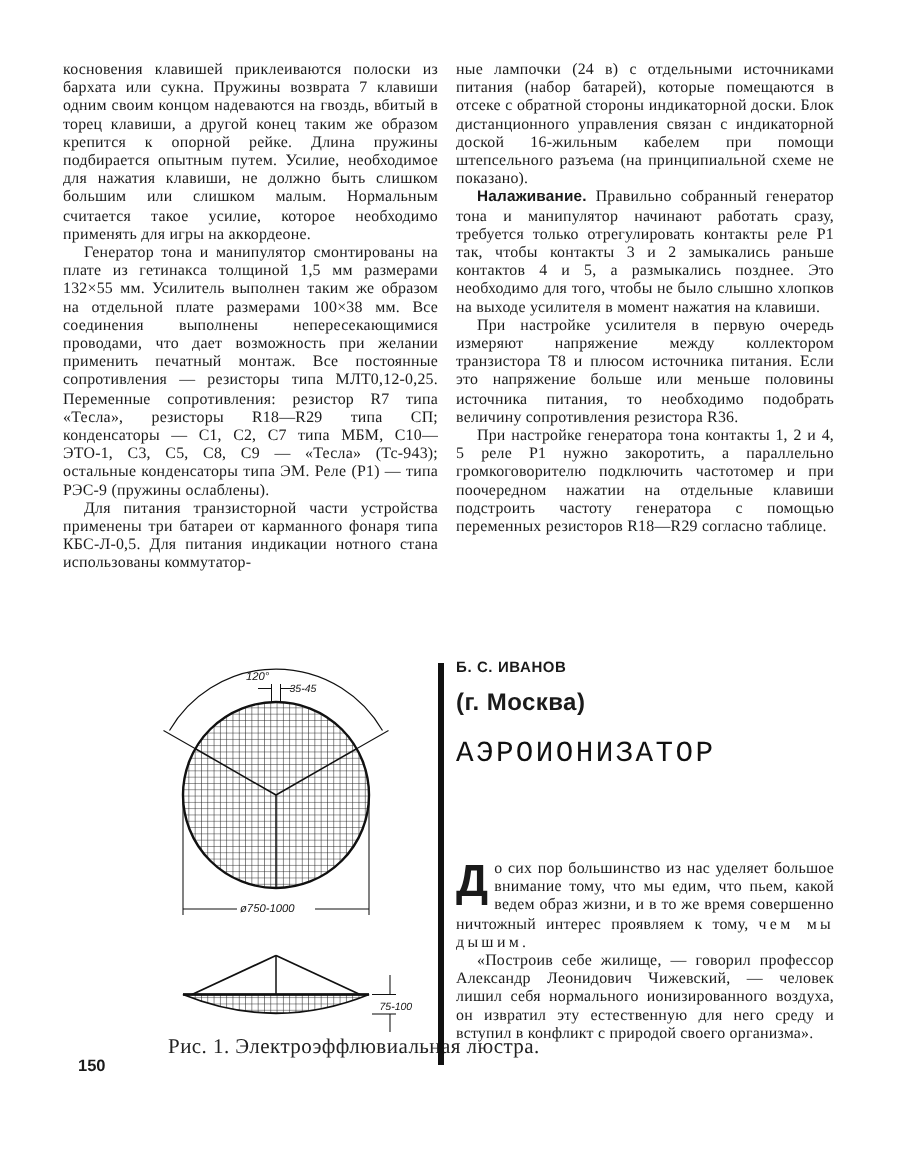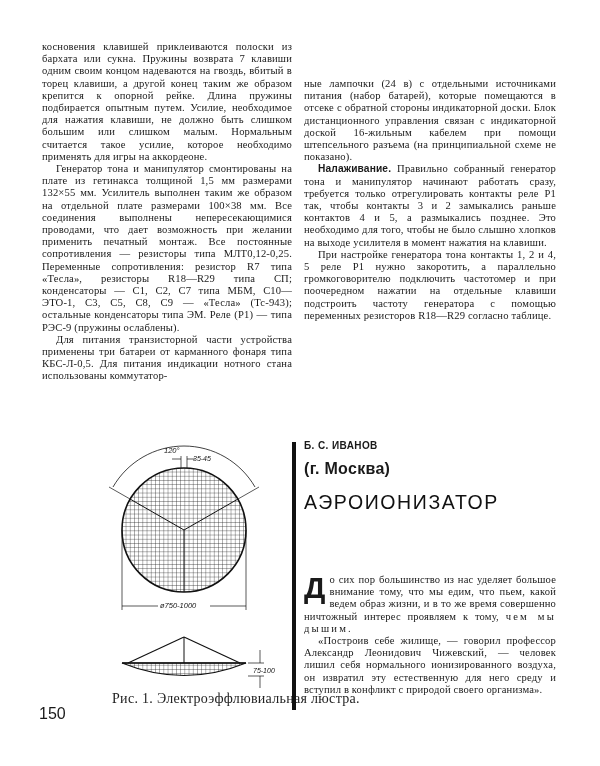--- a/index.html
+++ b/index.html
@@ -8,62 +8,63 @@
     font-family: "Liberation Serif", "DejaVu Serif", serif; color: #1a1a1a;
   }
   .col {
     position: absolute; font-size: 10.6px; line-height: 12.2px; text-align: justify;
     letter-spacing: 0.15px;
   }
   .col p { margin: 0; text-indent: 14px; }
   .col p.noindent { text-indent: 0; }
   .col .b { font-weight: bold; font-family: "Liberation Sans", sans-serif; font-size: 10.2px; }
   #col-left { left: 42px; top: 41px; width: 250px; }
-  #col-right { left: 304px; top: 41px; width: 252px; margin-top: 37px; }
+  #col-right { left: 304px; top: 41px; width: 252px; }
 
   #divider { position: absolute; left: 292px; top: 442px; width: 4px; height: 268px; background: #111; }
 
   #figure { position: absolute; left: 92px; top: 438px; width: 198px; height: 280px; text-align: right; }
   #figure svg { position: absolute; left: 0; top: 0; }
   #fig-caption {
     position: absolute; left: 112px; top: 691px; font-size: 14px; letter-spacing: 0.3px;
     font-family: "Liberation Serif", serif; color: #222; white-space: nowrap;
   }
 
   #author { position: absolute; left: 304px; top: 440px; font-family: "Liberation Sans", sans-serif;
     font-weight: bold; font-size: 10px; letter-spacing: 0.4px; }
   #city { position: absolute; left: 304px; top: 460px; font-family: "Liberation Sans", sans-serif;
     font-size: 16px; font-weight: bold; letter-spacing: 0.3px; }
-  #title { position: absolute; left: 304px; top: 488px; font-family: Liberation Sans, sans-serif;
+  #title { position: absolute; left: 304px; top: 488px; font-family: Liberation Mono, monospace;
     font-size: 19.5px; line-height: 29px; letter-spacing: 1.6px; color: #111; }
   #title div { white-space: nowrap; }
 
   #article { position: absolute; left: 304px; top: 574px; width: 252px;
     font-size: 10.6px; line-height: 12.2px; text-align: justify; letter-spacing: 0.15px; }
   #article p { margin: 0; text-indent: 14px; }
   #article p.first { text-indent: 0; }
   .dropcap { float: left; font-family: "Liberation Sans", sans-serif; font-weight: bold;
     font-size: 30px; line-height: 24px; margin: 2px 4px 0 0; }
   .spaced { letter-spacing: 2.2px; }
 
-  #page-number { position: absolute; left: 39px; top: 705px; font-family: "Liberation Sans", sans-serif;
-    font-weight: normal; font-size: 16px; }
+  #page-number { position: absolute; left: 52px; top: 705px; font-family: "Liberation Sans", sans-serif;
+    font-weight: bold; font-size: 11px; }
 </style>
 </head>
 <body>
 
 <div id="col-left" class="col">
   <p class="noindent">косновения клавишей приклеиваются полоски из бархата или сукна. Пружины возврата 7 клавиши одним своим концом надеваются на гвоздь, вбитый в торец клавиши, а другой конец таким же образом крепится к опорной рейке. Длина пружины подбирается опытным путем. Усилие, необходимое для нажатия клавиши, не должно быть слишком большим или слишком малым. Нормальным считается такое усилие, которое необходимо применять для игры на аккордеоне.</p>
   <p>Генератор тона и манипулятор смонтированы на плате из гетинакса толщиной 1,5 мм размерами 132×55 мм. Усилитель выполнен таким же образом на отдельной плате размерами 100×38 мм. Все соединения выполнены непересекающимися проводами, что дает возможность при желании применить печатный монтаж. Все постоянные сопротивления — резисторы типа МЛТ0,12-0,25. Переменные сопротивления: резистор R7 типа «Тесла», резисторы R18—R29 типа СП; конденсаторы — C1, C2, C7 типа МБМ, C10—ЭТО-1, C3, C5, C8, C9 — «Тесла» (Тс-943); остальные конденсаторы типа ЭМ. Реле (P1) — типа РЭС-9 (пружины ослаблены).</p>
   <p>Для питания транзисторной части устройства применены три батареи от карманного фонаря типа КБС-Л-0,5. Для питания индикации нотного стана использованы коммутатор-</p>
 </div>
 
 <div id="col-right" class="col">
   <p class="noindent">ные лампочки (24 в) с отдельными источниками питания (набор батарей), которые помещаются в отсеке с обратной стороны индикаторной доски. Блок дистанционного управления связан с индикаторной доской 16-жильным кабелем при помощи штепсельного разъема (на принципиальной схеме не показано).</p>
   <p><span class="b">Налаживание.</span> <span>Правильно собранный генератор тона и манипулятор начинают работать сразу, требуется только отрегулировать контакты реле P1 так, чтобы контакты 3 и 2 замыкались раньше контактов 4 и 5, а размыкались позднее. Это необходимо для того, чтобы не было слышно хлопков на выходе усилителя в момент нажатия на клавиши.</span></p>
+  <p>При настройке усилителя в первую очередь измеряют напряжение между коллектором транзистора T8 и плюсом источника питания. Если это напряжение больше или меньше половины источника питания, то необходимо подобрать величину сопротивления резистора R36.</p>
   <p>При настройке генератора тона контакты 1, 2 и 4, 5 реле P1 нужно закоротить, а параллельно громкоговорителю подключить частотомер и при поочередном нажатии на отдельные клавиши подстроить частоту генератора с помощью переменных резисторов R18—R29 согласно таблице.</p>
 </div>
 
 <div id="figure">
   <svg width="198" height="260" viewBox="0 0 198 260">
     <defs>
       <clipPath id="circClip">
           <circle cx="92" cy="92" r="62"></circle>
         </clipPath>
       <pattern id="grid" width="4.2" height="4.2" patternUnits="userSpaceOnUse">

